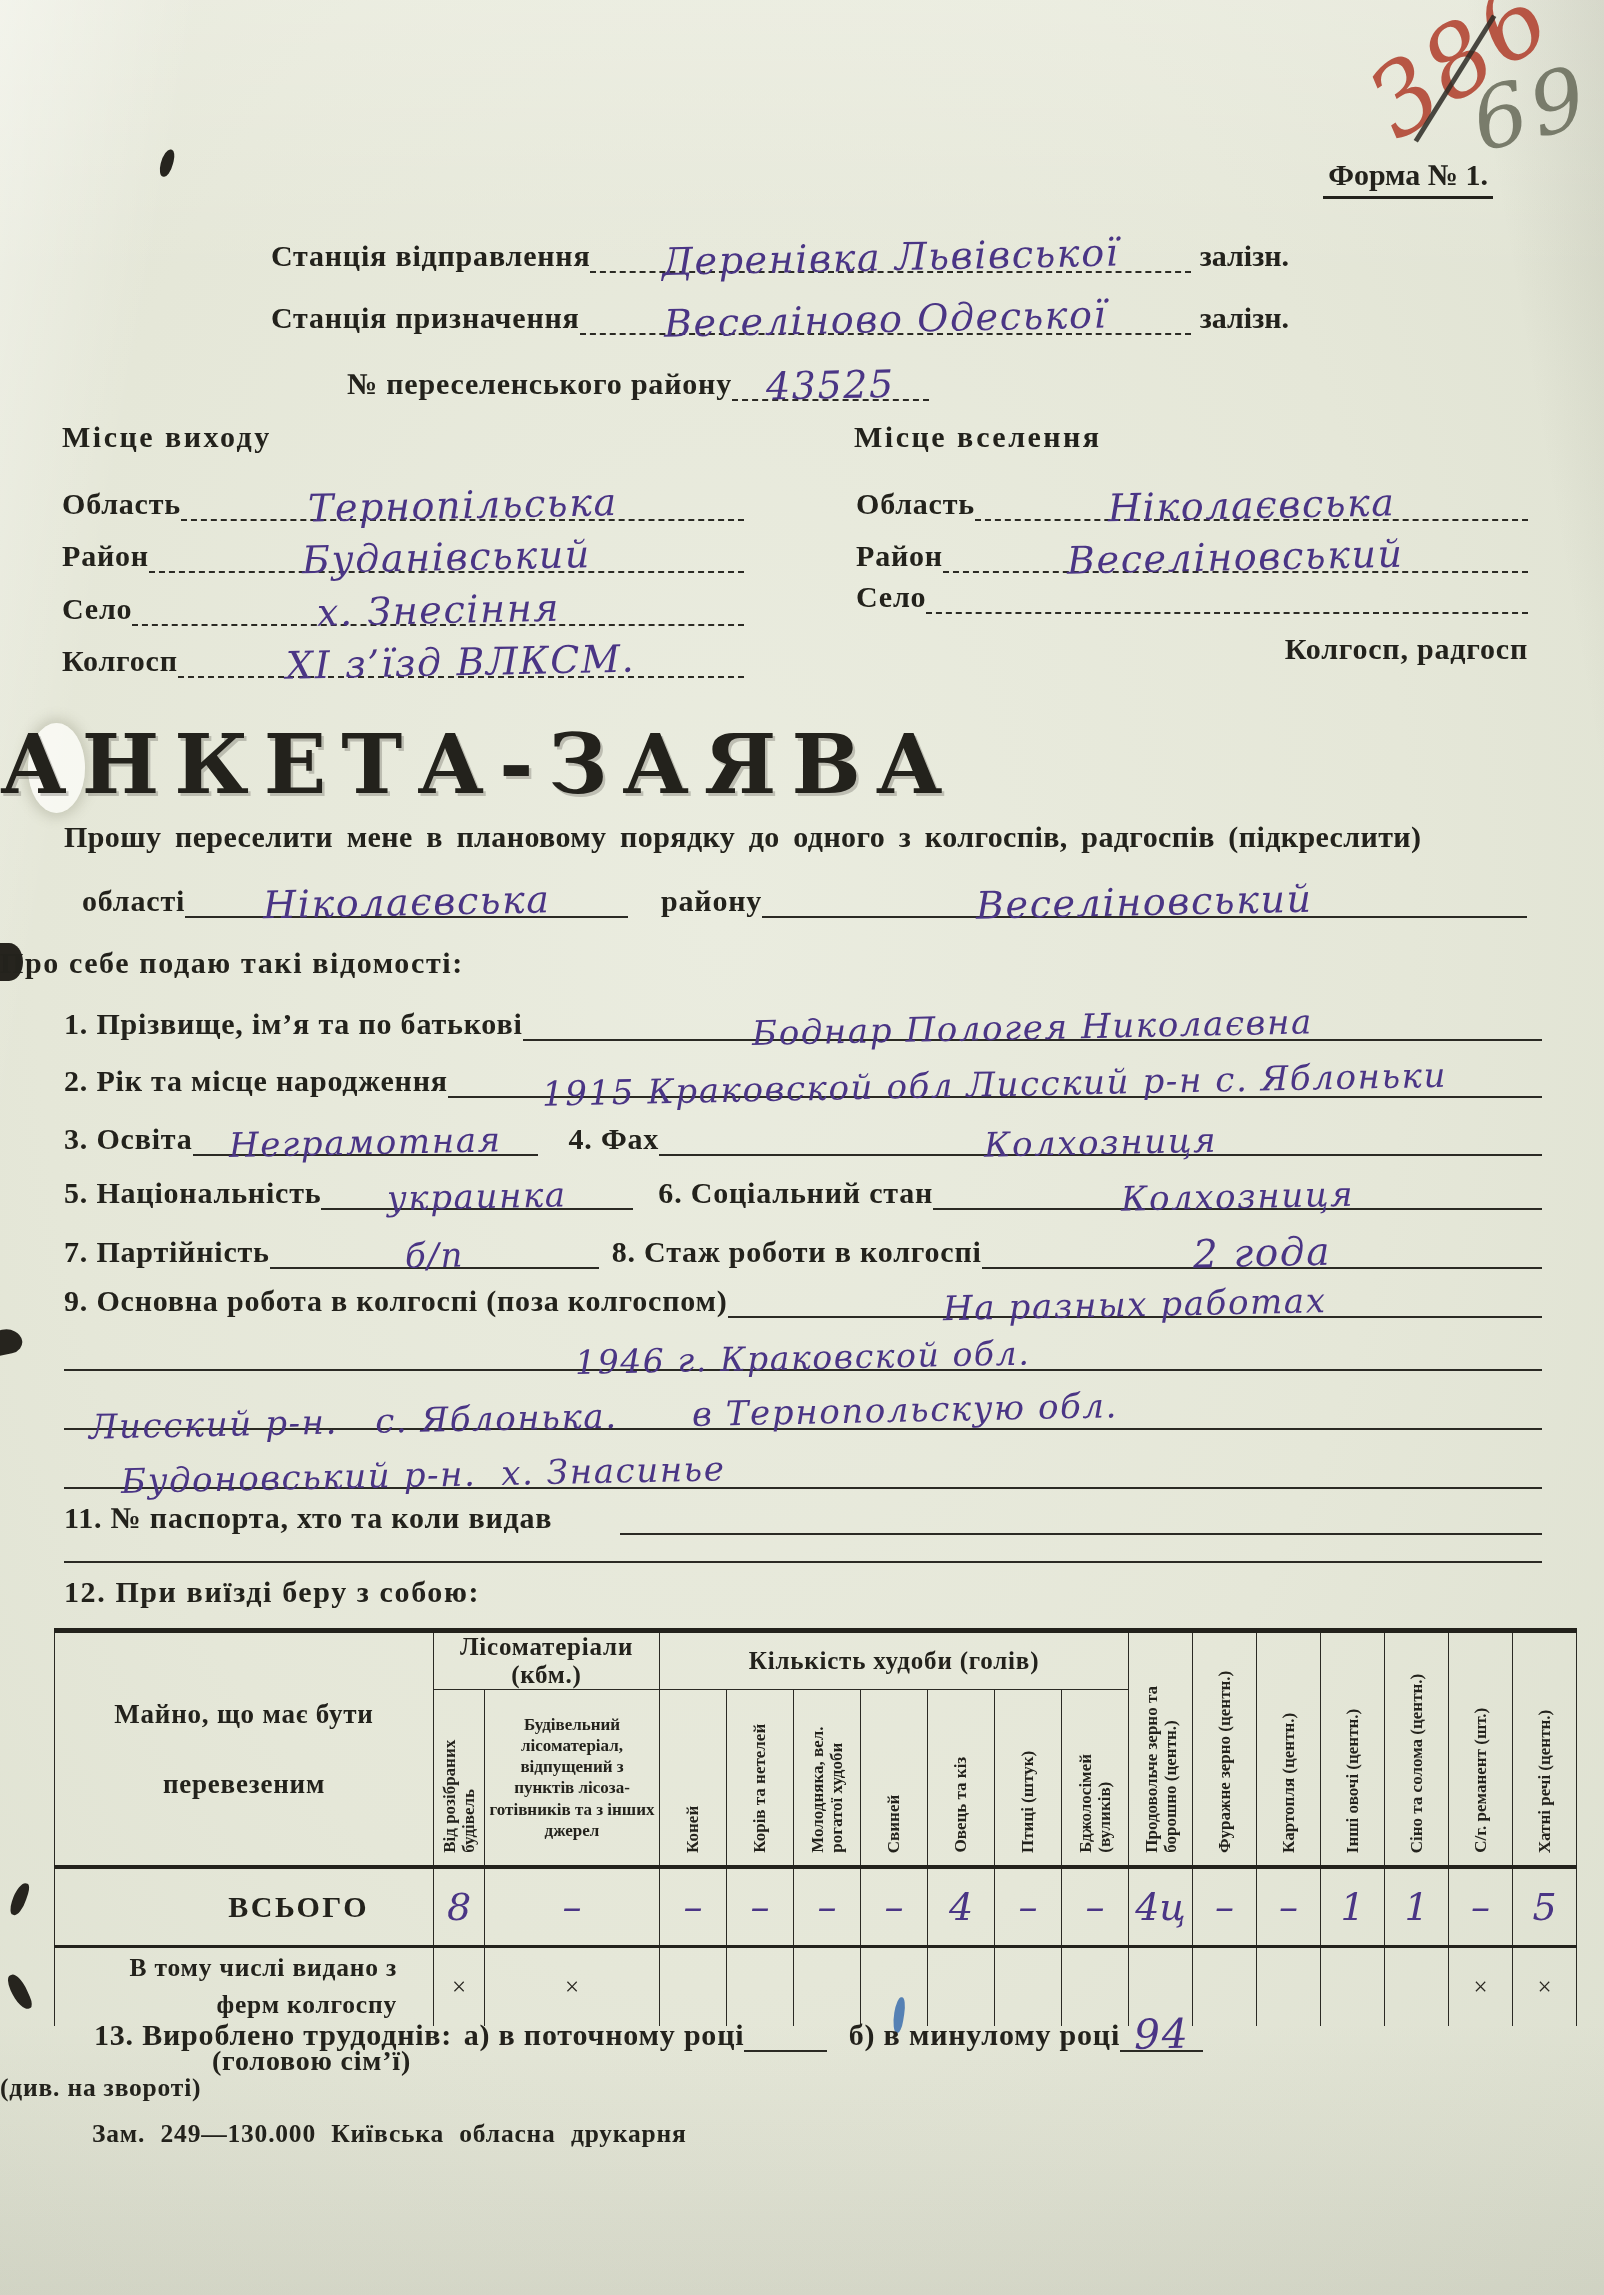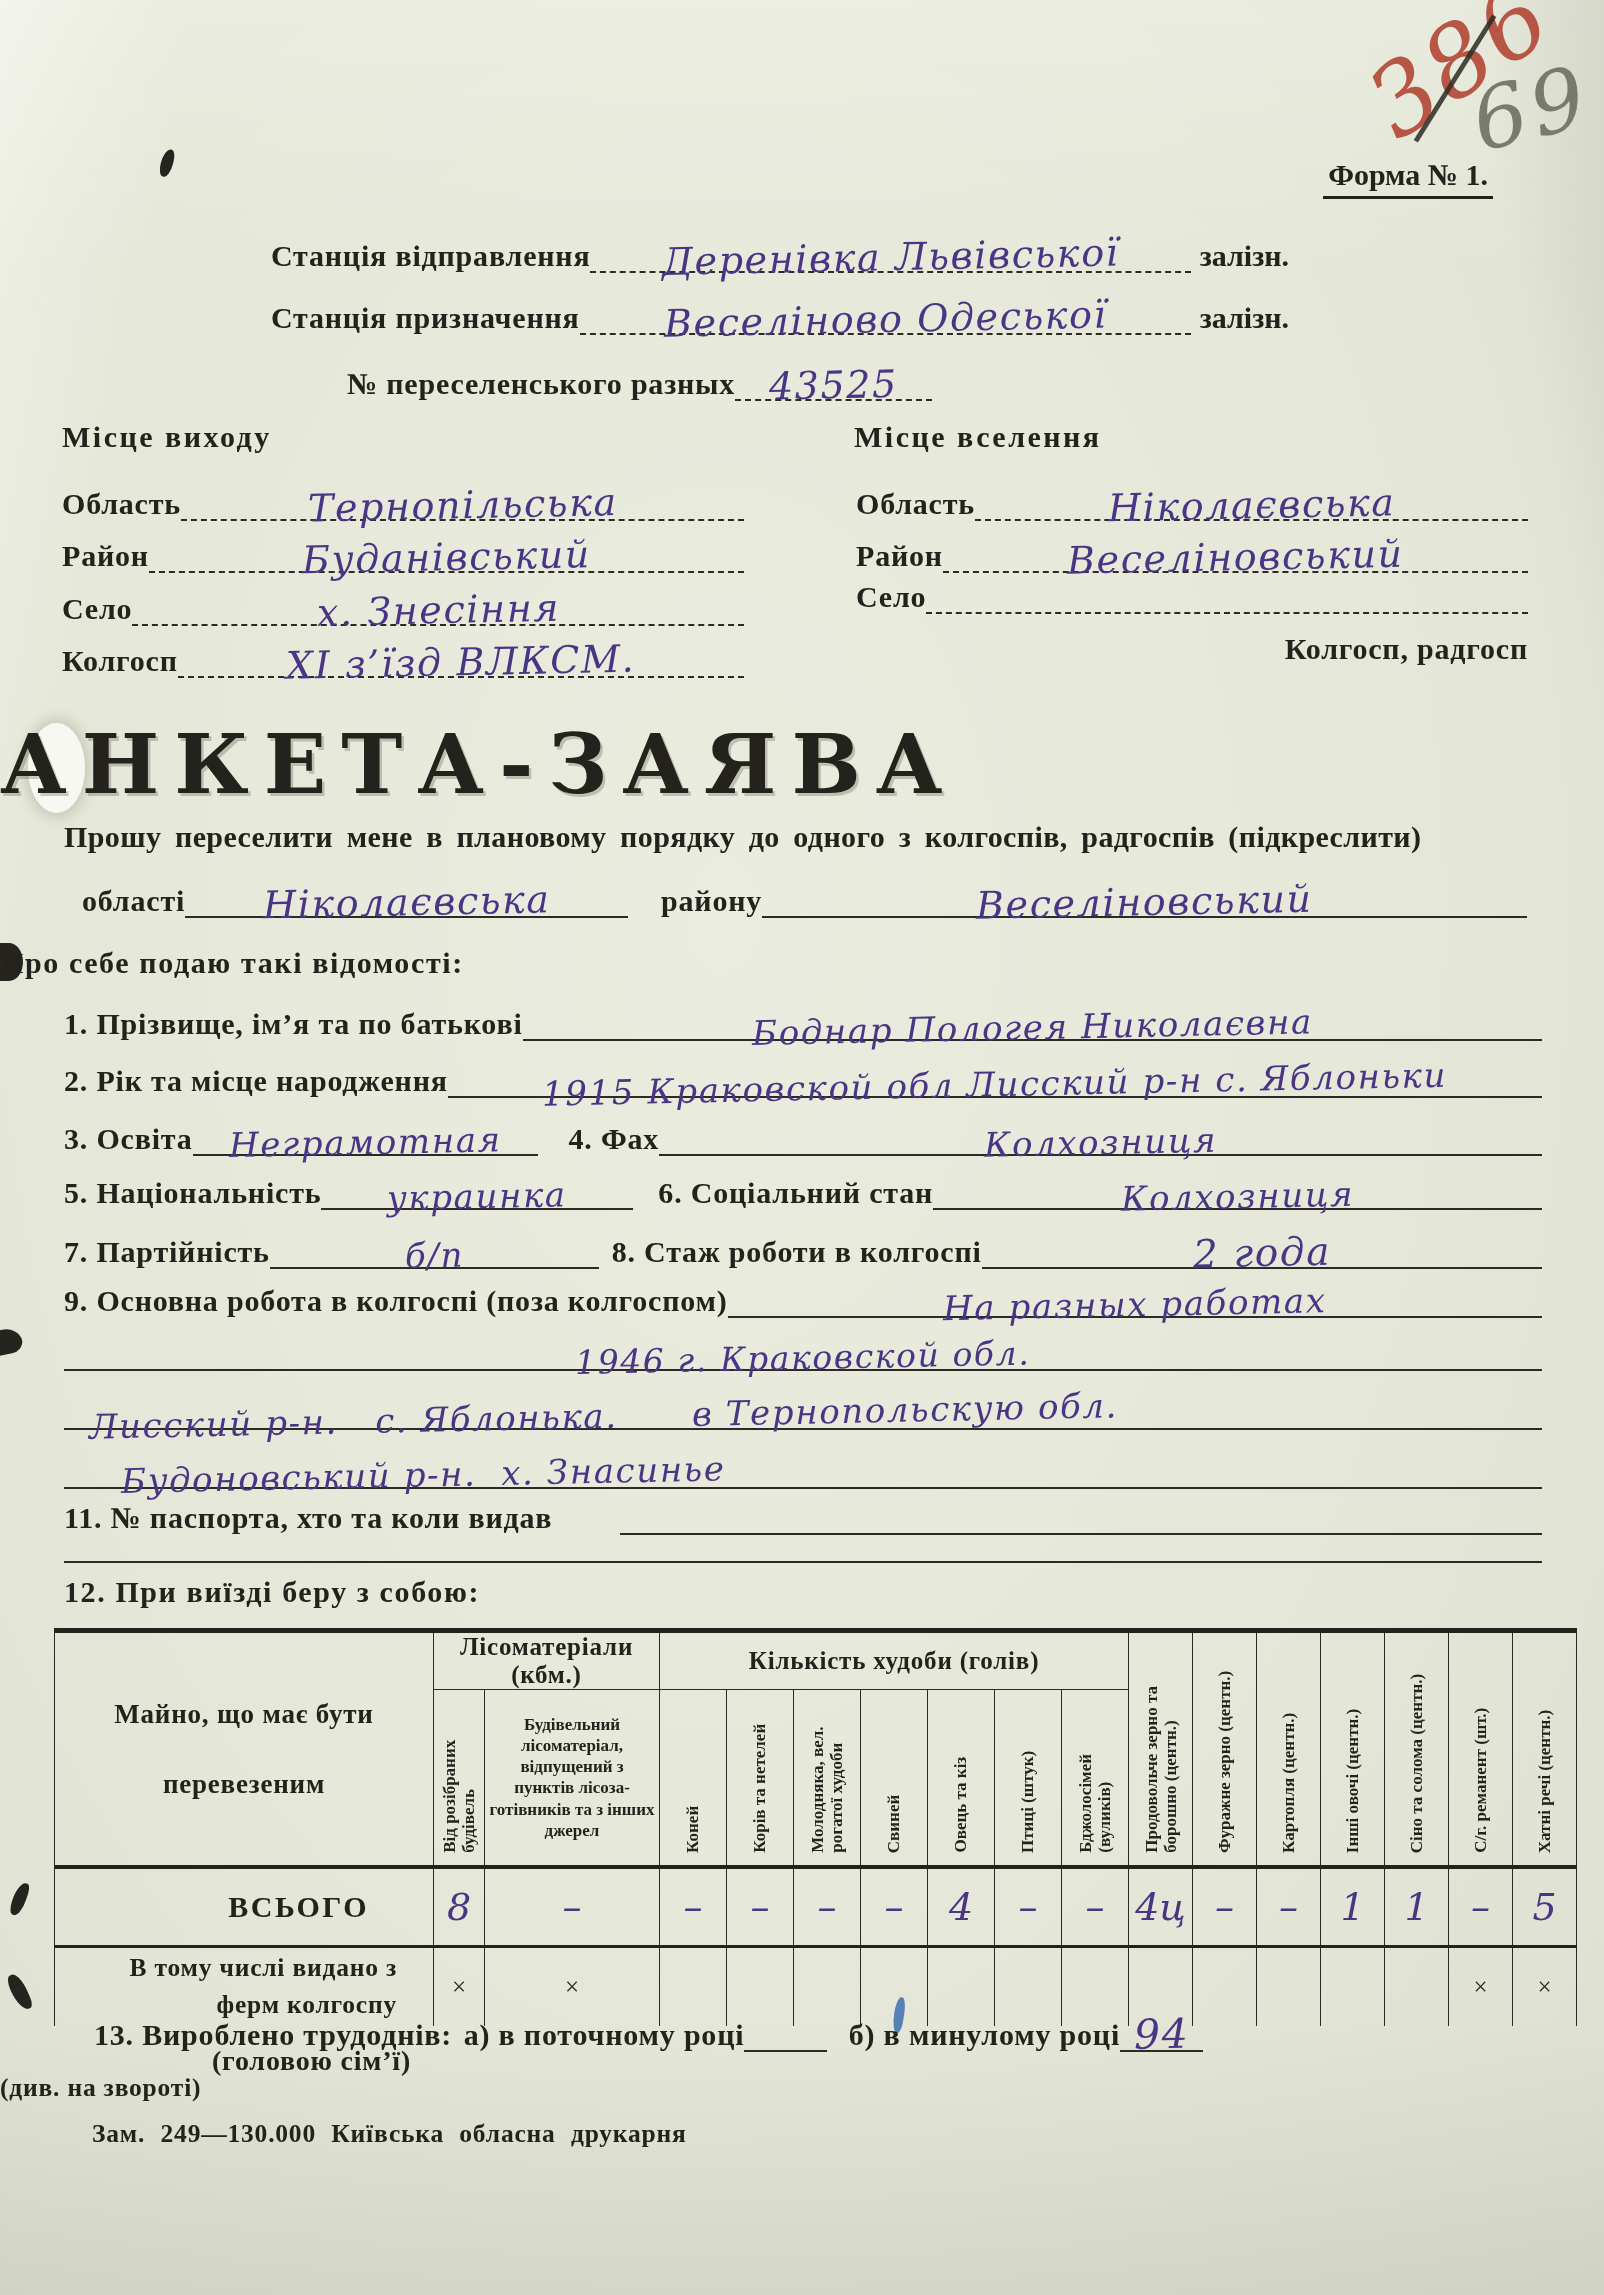--- a/index.html
+++ b/index.html
@@ -85,21 +85,21 @@
     <span class="lbl">Станція відправлення</span>
     <span class="fill"><span class="hw">Деренівка Львівської</span></span>
     <span class="sfx">залізн.</span>
   </div>
   <div class="abs row dash" style="left:271px;top:289px;width:1018px;">
     <span class="lbl">Станція призначення</span>
     <span class="fill"><span class="hw">Веселіново Одеської</span></span>
     <span class="sfx">залізн.</span>
   </div>
   <div class="abs row dash" style="left:347px;top:355px;width:460px;">
-    <span class="lbl">№ переселенського разных</span>
+    <span class="lbl">№ переселенського району</span>
     <span class="fill" style="min-width:197px;"><span class="hw">43525</span></span>
   </div>
 
   <div class="abs centered" style="left:62px;top:420px;width:739px;">
     <span class="lbl" style="letter-spacing:2.5px;">Місце виходу</span>
   </div>
   <div class="abs centered" style="left:854px;top:420px;width:706px;">
     <span class="lbl" style="letter-spacing:2.5px;">Місце вселення</span>
   </div>
 

